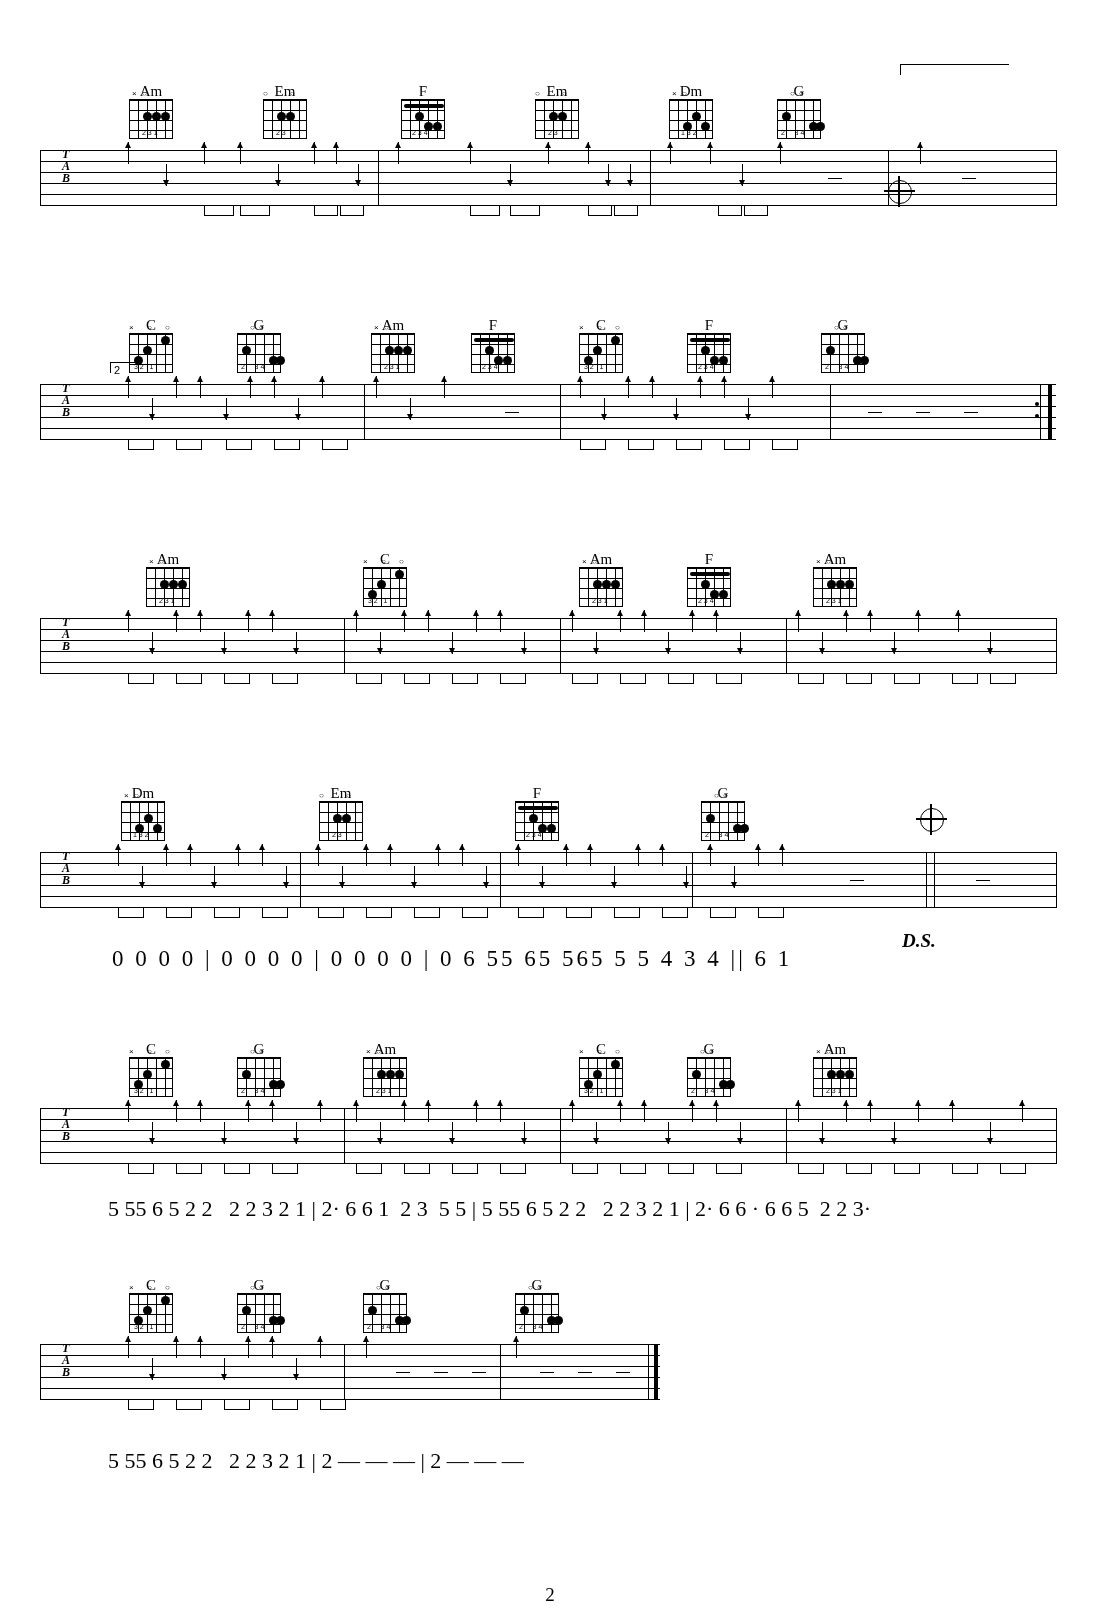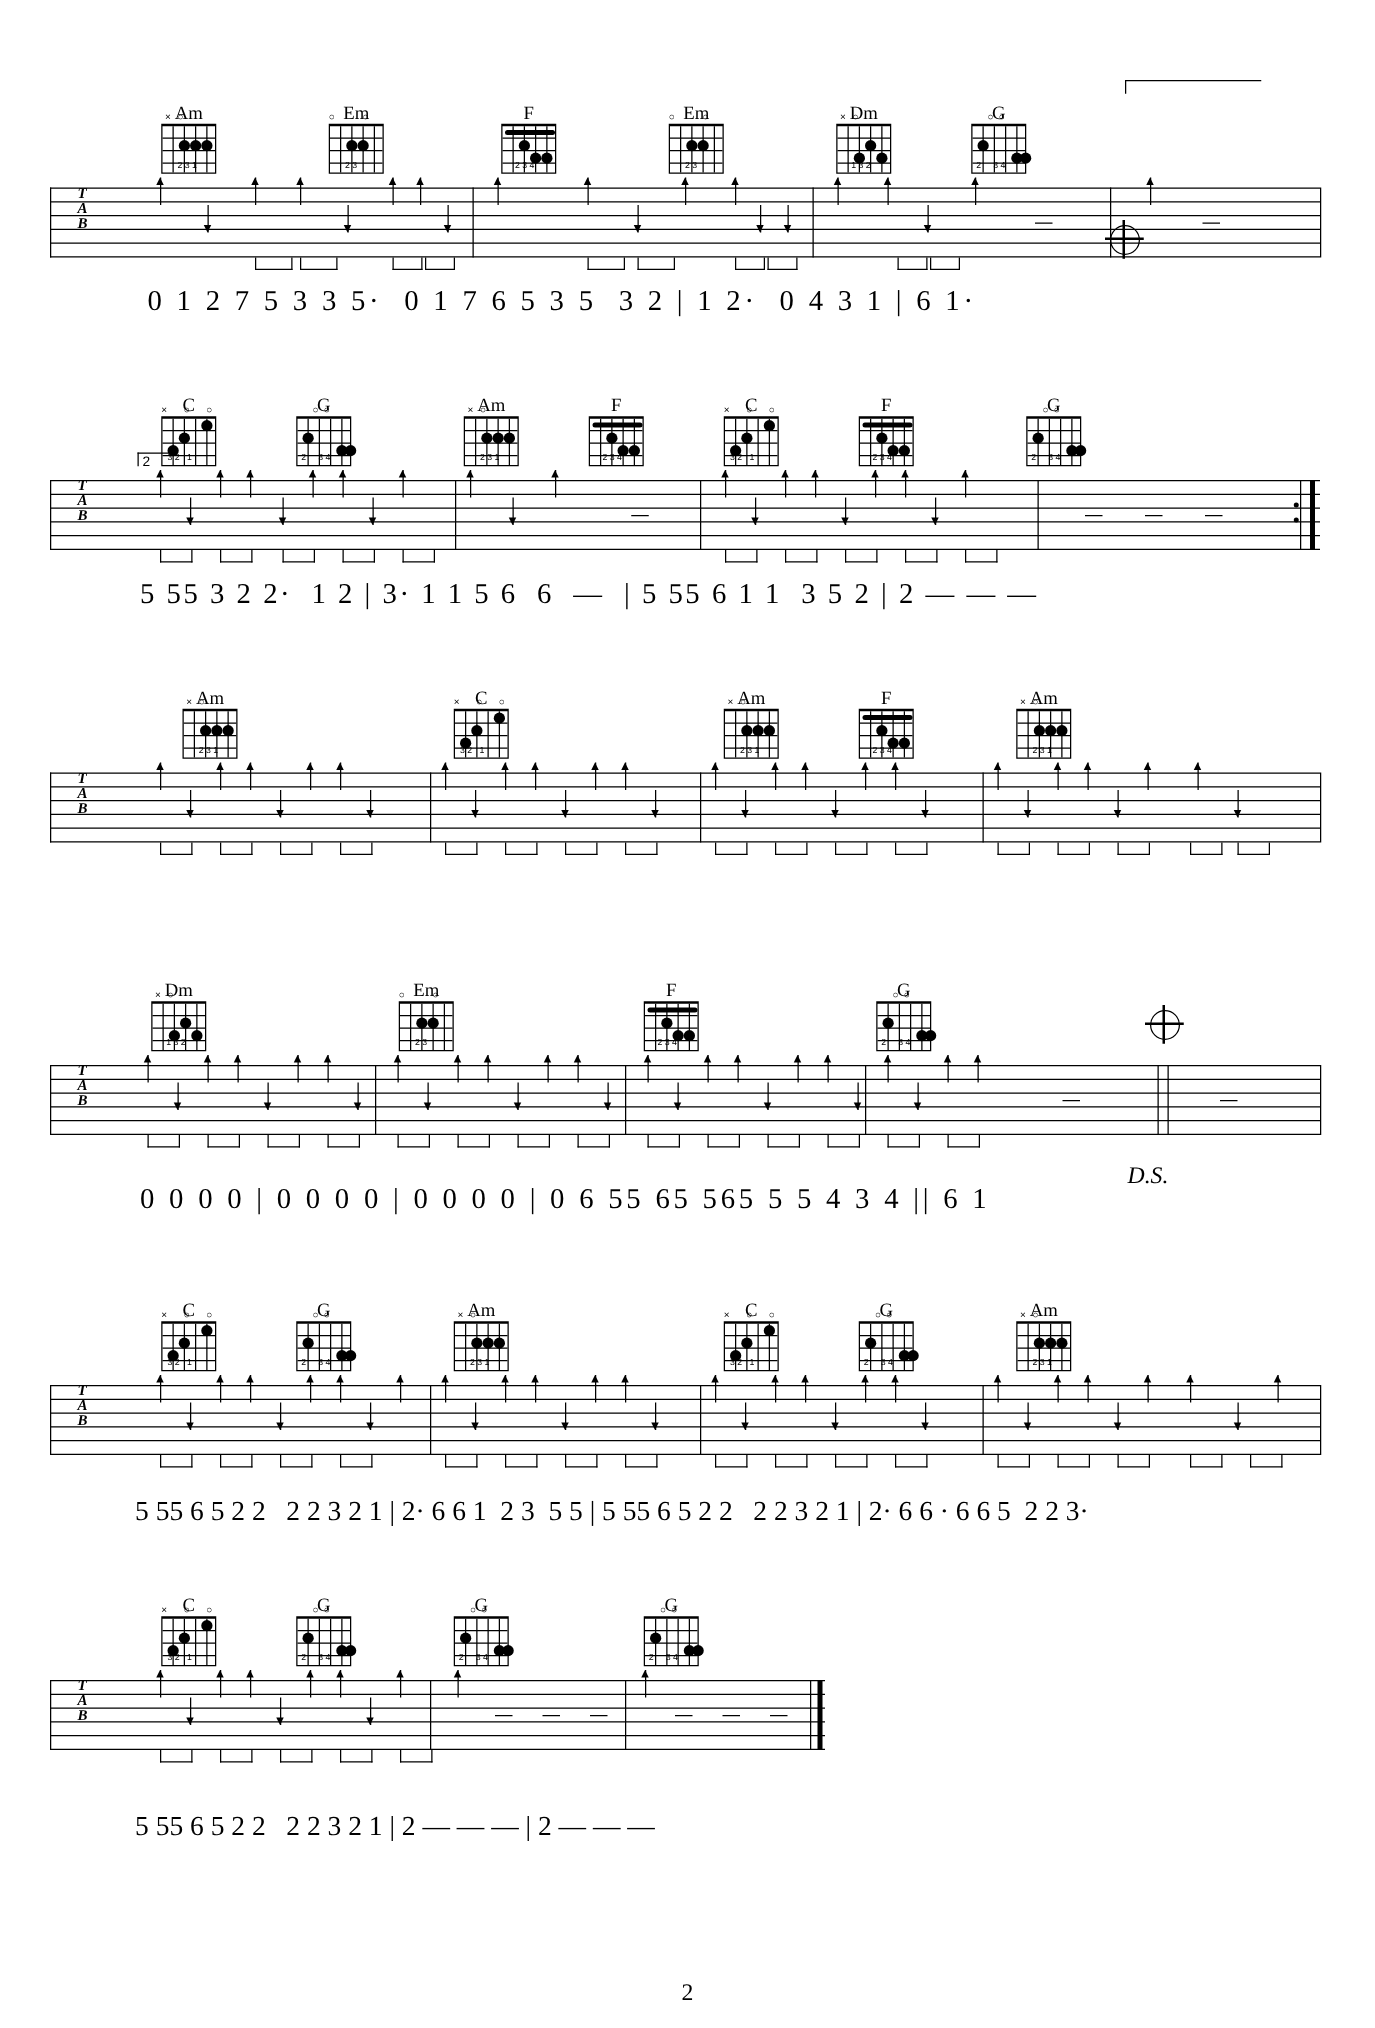--- a/index.html
+++ b/index.html
@@ -81,21 +81,21 @@
   .jianpu span.n{position:absolute;white-space:pre;}
   .lyrics{
     position:relative;height:22px;
     font-family:"Liberation Sans", sans-serif;font-size:14px;
   }
   .lyrics span{position:absolute;white-space:pre;}
   .coda{position:absolute;width:22px;height:22px;border:1.6px solid #000;border-radius:50%;}
   .coda:before{content:"";position:absolute;left:9px;top:-5px;width:1.6px;height:31px;background:#000;}
   .coda:after{content:"";position:absolute;top:9px;left:-5px;height:1.6px;width:31px;background:#000;}
   .ds{
-    position:absolute;font-style:italic;font-weight:normal;font-size:19px;
+    position:absolute;font-style:italic;font-weight:bold;font-size:19px;
     font-family:"Liberation Serif", serif;
   }
   .repeatdots{position:absolute;}
   .repeatdots i{position:absolute;width:4px;height:4px;border-radius:50%;background:#000;left:0;}
   .bracket{position:absolute;border-left:1px solid #000;border-top:1px solid #000;}
   .brklabel{position:absolute;font-size:11px;font-family:"Liberation Sans", sans-serif;}
   .pagenum{
     position:absolute;bottom:16px;left:0;right:0;text-align:center;
     font-size:19px;font-family:"Liberation Serif", serif;
   }
@@ -270,23 +270,20 @@
       <div class="beam" style="left:314px;top:56px;width:22px"></div>
       <div class="beam" style="left:340px;top:56px;width:22px"></div>
       <div class="beam" style="left:470px;top:56px;width:28px"></div>
       <div class="beam" style="left:510px;top:56px;width:28px"></div>
       <div class="beam" style="left:588px;top:56px;width:22px"></div>
       <div class="beam" style="left:614px;top:56px;width:22px"></div>
       <div class="beam" style="left:718px;top:56px;width:22px"></div>
       <div class="beam" style="left:744px;top:56px;width:22px"></div>
     </div>
 
-    <div class="jianpu" style="margin-top:-2px;">
-      <span class="n" style="left:118px;top:0;letter-spacing:3px;">0 1 2 7 5 3 3 5·  0 1 7 6 5 3 5  3 2 | 1 2·  0 4 3 1 | 6 1·</span>
-    </div>
   </div>
 
   <div class="system" style="position:absolute;left:0;top:318px;width:1100px;">
     <div class="chords">
       <div class="chord" style="left:118px;">
         <div class="name">C</div>
         <div class="grid">
           <div class="v" style="left:8px"></div>
             <div class="v" style="left:17px"></div>
           <div class="v" style="left:26px"></div>
@@ -464,23 +461,20 @@
       <div class="beam" style="left:226px;top:56px;width:24px"></div>
       <div class="beam" style="left:274px;top:56px;width:24px"></div>
       <div class="beam" style="left:322px;top:56px;width:24px"></div>
       <div class="beam" style="left:580px;top:56px;width:24px"></div>
       <div class="beam" style="left:628px;top:56px;width:24px"></div>
       <div class="beam" style="left:676px;top:56px;width:24px"></div>
       <div class="beam" style="left:724px;top:56px;width:24px"></div>
       <div class="beam" style="left:772px;top:56px;width:24px"></div>
     </div>
 
-    <div class="jianpu" style="margin-top:-2px;">
-      <span class="n" style="left:112px;top:0;letter-spacing:2px;">5 55 3 2 2·  1 2 | 3· 1 1 5 6  6  —  | 5 55 6 1 1  3 5 2 | 2 — — —</span>
-    </div>
     <div class="bracket" style="left:110px;top:44px;width:24px;height:10px;"></div>
     <div class="brklabel" style="left:114px;top:46px;">2</div>
     <div class="lyrics">
       <span style="left:120px;top:0;"></span>
     </div>
   </div>
 
   <div class="system" style="position:absolute;left:0;top:552px;width:1100px;">
     <div class="chords">
       <div class="chord" style="left:135px;">

